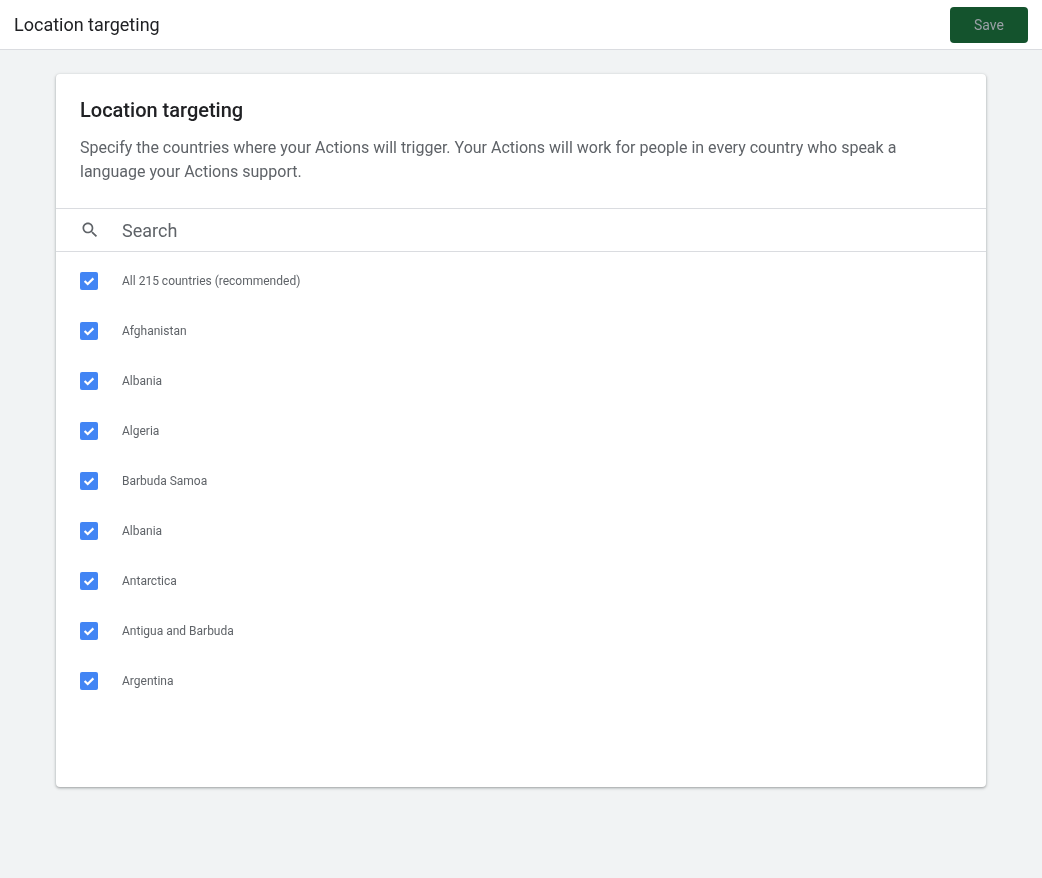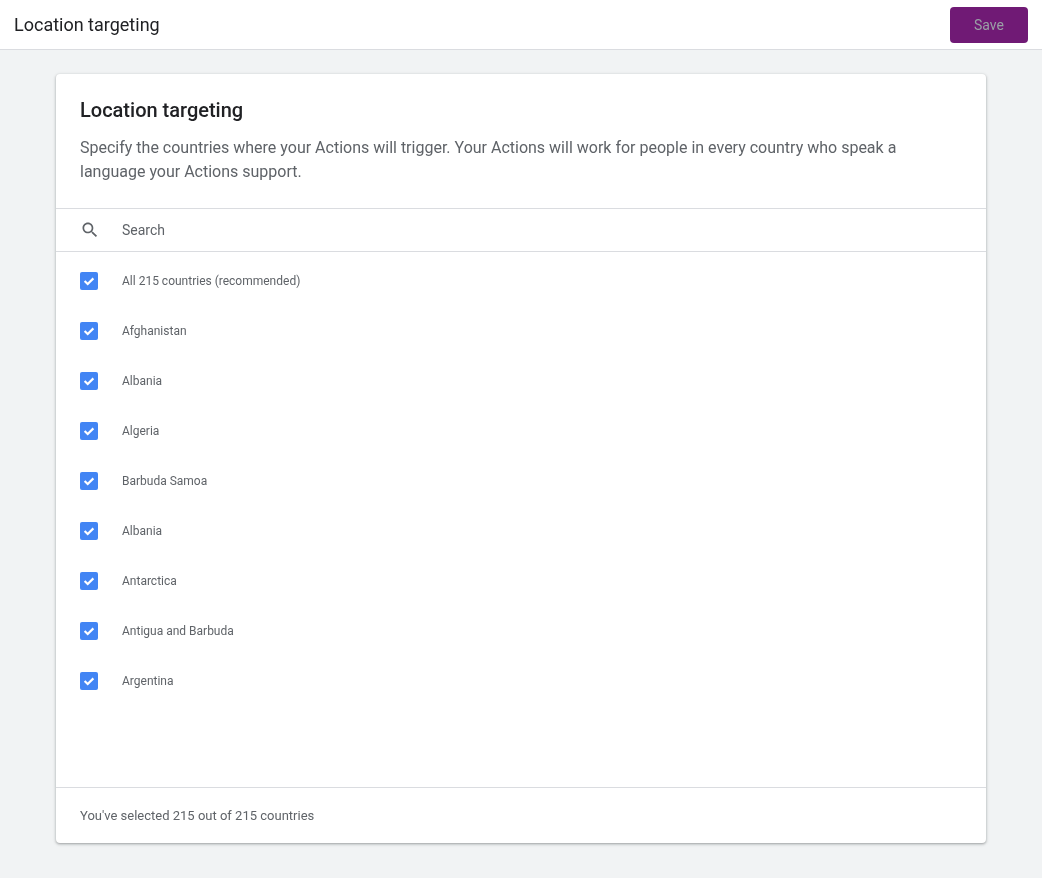--- a/index.html
+++ b/index.html
@@ -21,21 +21,21 @@
       justify-content: space-between;
       padding: 12px 14px;
       height: 50px;
     }
     .header-title {
       font-size: 18px;
       font-weight: 400;
       color: #202124;
     }
     .save-button {
-      background: #701a75;
+      background: #14532d;
       border: none;
       color: #9aa0a6;
       font-size: 14px;
       padding: 10px 24px;
       border-radius: 4px;
       cursor: pointer;
       font-family: inherit;
     }
     .content-wrapper {
       padding: 24px 56px;
@@ -71,21 +71,21 @@
     .search-icon {
       width: 20px;
       height: 20px;
       fill: #5f6368;
       margin-right: 22px;
       flex-shrink: 0;
     }
     .search-input {
       border: none;
       outline: none;
-      font-size: 14px;
+      font-size: 18px;
       color: #202124;
       width: 100%;
       font-family: inherit;
     }
     .search-input::placeholder {
       color: #5f6368;
     }
     .country-list {
       height: 535px;
       overflow-y: scroll;
@@ -232,15 +232,14 @@
         <div class="country-item">
           <div class="checkbox">
             <svg viewBox="0 0 16 16">
               <polyline points="3,8 6.5,11.5 13,5"></polyline>
             </svg>
           </div>
           <span class="country-label">Argentina</span>
         </div>
       </div>
 
-    <div class="footer-status">You've selected 215 out of 215 countries</div>
   </div>
 </div>
 
 </body></html>

